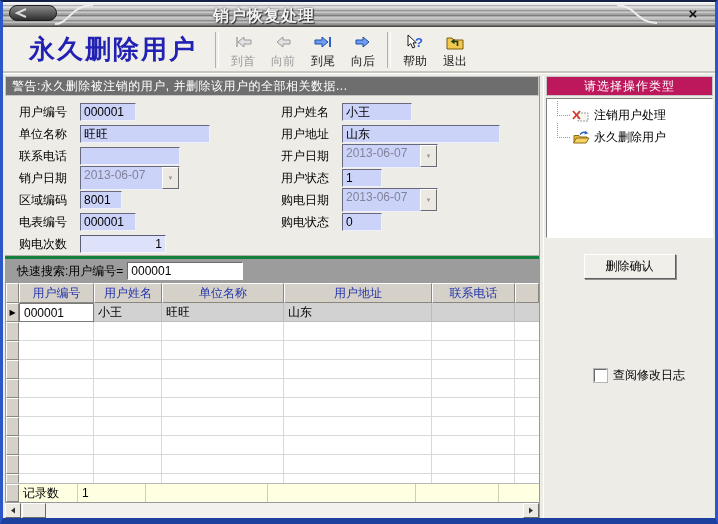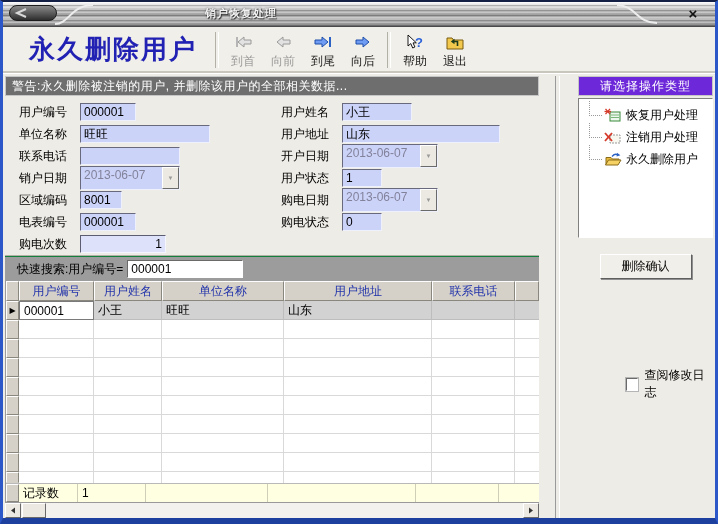--- a/index.html
+++ b/index.html
@@ -8,57 +8,57 @@
     border-top:2px solid #141f45;background:#eeece6;overflow:hidden;display:flex;flex-direction:column;}
   
   .titlebar{height:24px;flex:0 0 24px;position:relative;border-bottom:1px solid #4a4a4a;
     background:
       repeating-linear-gradient(180deg,rgba(255,255,255,.30) 0 1px,rgba(0,0,0,0) 1px 3px,rgba(0,0,0,.22) 3px 4px,rgba(0,0,0,0) 4px 5px),
       linear-gradient(180deg,#fbfbfb 0%,#d6d6d6 20%,#9d9d9d 55%,#c2c2c2 70%,#858585 100%);}
   .tb-logo{position:absolute;left:6px;top:3px;width:48px;height:16px;border-radius:8px;
     background:linear-gradient(180deg,#8a8a8a,#2e2e2e);border:1px solid #1c1c1c;display:flex;align-items:center;box-sizing:border-box;padding-left:4px;}
   .tb-logo svg{display:block;}
   .swoosh{position:absolute;top:0;}
-  .tb-title{position:absolute;left:202px;top:4px;font-size:11px;font-weight:bold;color:#f2f2f2;
+  .tb-title{position:absolute;left:210px;top:4px;font-size:16px;font-weight:bold;color:#f2f2f2;
     text-shadow:1px 1px 1px #2e2e2e,0 0 2px #555;letter-spacing:1px;}
   .tb-close{position:absolute;right:12px;top:2px;width:20px;height:18px;display:flex;align-items:center;justify-content:center;
     color:#111;font-size:15px;font-weight:bold;cursor:default;line-height:1;}
   
   .toolbar{height:46px;flex:0 0 46px;display:flex;align-items:center;background:#f1efe9;
     border-bottom:1px solid #fff;box-shadow:inset 0 -2px 0 #c9c6bd;position:relative;}
   .page-title{font-size:26px;font-weight:bold;color:#2121b3;letter-spacing:2px;margin:0 14px 2px 26px;white-space:nowrap;}
   .vsep{width:2px;height:36px;border-left:1px solid #b3b0a8;border-right:1px solid #ffffff;margin:0 4px;}
   .tbtn{width:40px;height:42px;display:flex;flex-direction:column;align-items:center;justify-content:center;gap:1px;cursor:default;}
   .tbtn .lbl{font-size:12px;color:#1a1a1a;line-height:12px;}
   .tbtn.disabled .lbl{color:#9a9a9a;}
   
-  .main{flex:1;display:flex;min-height:0;gap:16px;}
+  .main{flex:1;display:flex;min-height:0;}
   .left-col{width:536px;flex:0 0 536px;display:flex;flex-direction:column;min-height:0;padding:2px 0 0 2px;box-sizing:border-box;}
   .divider{width:3px;flex:0 0 3px;border-left:1px solid #9a9a9a;border-right:1px solid #ffffff;margin-top:2px;}
   .right-col{flex:1;display:flex;flex-direction:column;padding:2px 2px 0 2px;box-sizing:border-box;}
   
   .warnbar{height:18px;flex:0 0 18px;background:#6e6e6e;border:1px solid #c6c6c6;color:#ffffff;
     font-size:12px;display:flex;align-items:center;padding-left:6px;letter-spacing:.5px;}
-  .panel-header{height:18px;flex:0 0 18px;background:#6d28d9;border:1px solid #c6c6c6;color:#ffffff;
+  .panel-header{height:18px;flex:0 0 18px;background:#be185d;border:1px solid #c6c6c6;color:#ffffff;
     font-size:12px;display:flex;align-items:center;justify-content:center;letter-spacing:1px;}
   
   .form{flex:0 0 160px;display:flex;padding:5px 0 0 14px;box-sizing:border-box;border-bottom:1px solid #b3b0a8;box-shadow:0 1px 0 #fff;}
   .fcol{width:262px;}
   .fcol.rt{flex:1;}
   .frow{display:flex;align-items:center;height:22px;}
   .frow label{width:61px;font-size:12px;color:#000;flex:0 0 61px;}
   .field{height:18px;box-sizing:border-box;background:#ccd3f8;border:1px solid;border-color:#69697e #eef0fb #eef0fb #69697e;
     font-size:12px;font-family:"Liberation Sans","DejaVu Sans",sans-serif;padding:0 3px;color:#000;outline:none;}
   .field.num{text-align:right;background:#dde2fa;border-color:#5d5d72 #f4f5fd #f4f5fd #5d5d72;}
   .combo{display:flex;height:24px;box-sizing:border-box;background:#ccd3f8;border:1px solid;border-color:#69697e #eef0fb #eef0fb #69697e;}
   .combo .val{flex:1;font-size:12px;color:#82829b;padding:1px 0 0 3px;white-space:nowrap;overflow:hidden;}
   .combo .cbtn{width:15px;flex:0 0 15px;background:#ece9e2;border:1px solid;border-color:#fff #6a6a6a #6a6a6a #fff;
     display:flex;align-items:center;justify-content:center;font-size:6px;color:#9a9a9a;}
   
-  .searchbar{height:24px;flex:0 0 24px;background:#9c9c9c;display:flex;align-items:center;padding-left:12px;border-top:1px solid #15803d;}
+  .searchbar{height:24px;flex:0 0 24px;background:#9c9c9c;display:flex;align-items:center;padding-left:12px;border-top:3px solid #15803d;}
   .searchbar .slabel{font-size:12px;color:#000;}
   .search-input{width:116px;height:18px;box-sizing:border-box;background:#fff;border:1px solid;border-color:#6a6a6a #fff #fff #6a6a6a;
     font-size:12px;padding:0 3px;margin-left:4px;outline:none;font-family:inherit;}
   
   .grid{flex:1;display:flex;flex-direction:column;background:#fff;min-height:0;border-left:1px solid #9a9a9a;}
   .ghead{display:flex;flex:0 0 20px;}
   .gh{box-sizing:border-box;background:#d5d1c9;border:1px solid;border-color:#fdfdfd #8a877f #8a877f #fdfdfd;
     color:#2233aa;font-size:12px;display:flex;align-items:center;justify-content:center;height:20px;}
   .gsel{width:13px;flex:0 0 13px;box-sizing:border-box;background:#d5d1c9;border:1px solid;border-color:#fdfdfd #8a877f #8a877f #fdfdfd;
     display:flex;align-items:center;justify-content:center;font-size:8px;color:#000;}
@@ -385,36 +385,20 @@
     <div class="divider"></div>
 
     <div class="right-col">
       <div class="panel-header">请选择操作类型</div>
 
       <div class="treebox">
         <div class="titem">
           <span class="elbow"></span>
           <span class="ticon">
             <svg width="18" height="15" viewBox="0 0 18 15">
-                <rect x="6" y="4" width="10" height="9" fill="#eef7ee" stroke="#3a8a3a"></rect>
-                <line x1="7" y1="7" x2="15" y2="7" stroke="#7ab87a"></line>
-                <line x1="7" y1="9.5" x2="15" y2="9.5" stroke="#7ab87a"></line>
-                <g stroke="#d43a2a" stroke-width="1.3">
-                  <line x1="0.5" y1="3.5" x2="7" y2="3.5"></line>
-                  <line x1="1.5" y1="0.8" x2="6" y2="6.2"></line>
-                  <line x1="6" y1="0.8" x2="1.5" y2="6.2"></line>
-                </g>
-              </svg>
-          </span>
-          <span>恢复用户处理</span>
-        </div>
-        <div class="titem">
-          <span class="elbow"></span>
-          <span class="ticon">
-            <svg width="18" height="15" viewBox="0 0 18 15">
                 <rect x="6" y="5" width="10" height="8" fill="#f8f8f0" stroke="#999" stroke-dasharray="2,1"></rect>
                 <g stroke="#d43a2a" stroke-width="1.8">
                   <line x1="1" y1="3" x2="8" y2="11"></line>
                   <line x1="8" y1="3" x2="1" y2="11"></line>
                 </g>
               </svg>
           </span>
           <span>注销用户处理</span>
         </div>
         <div class="titem">

